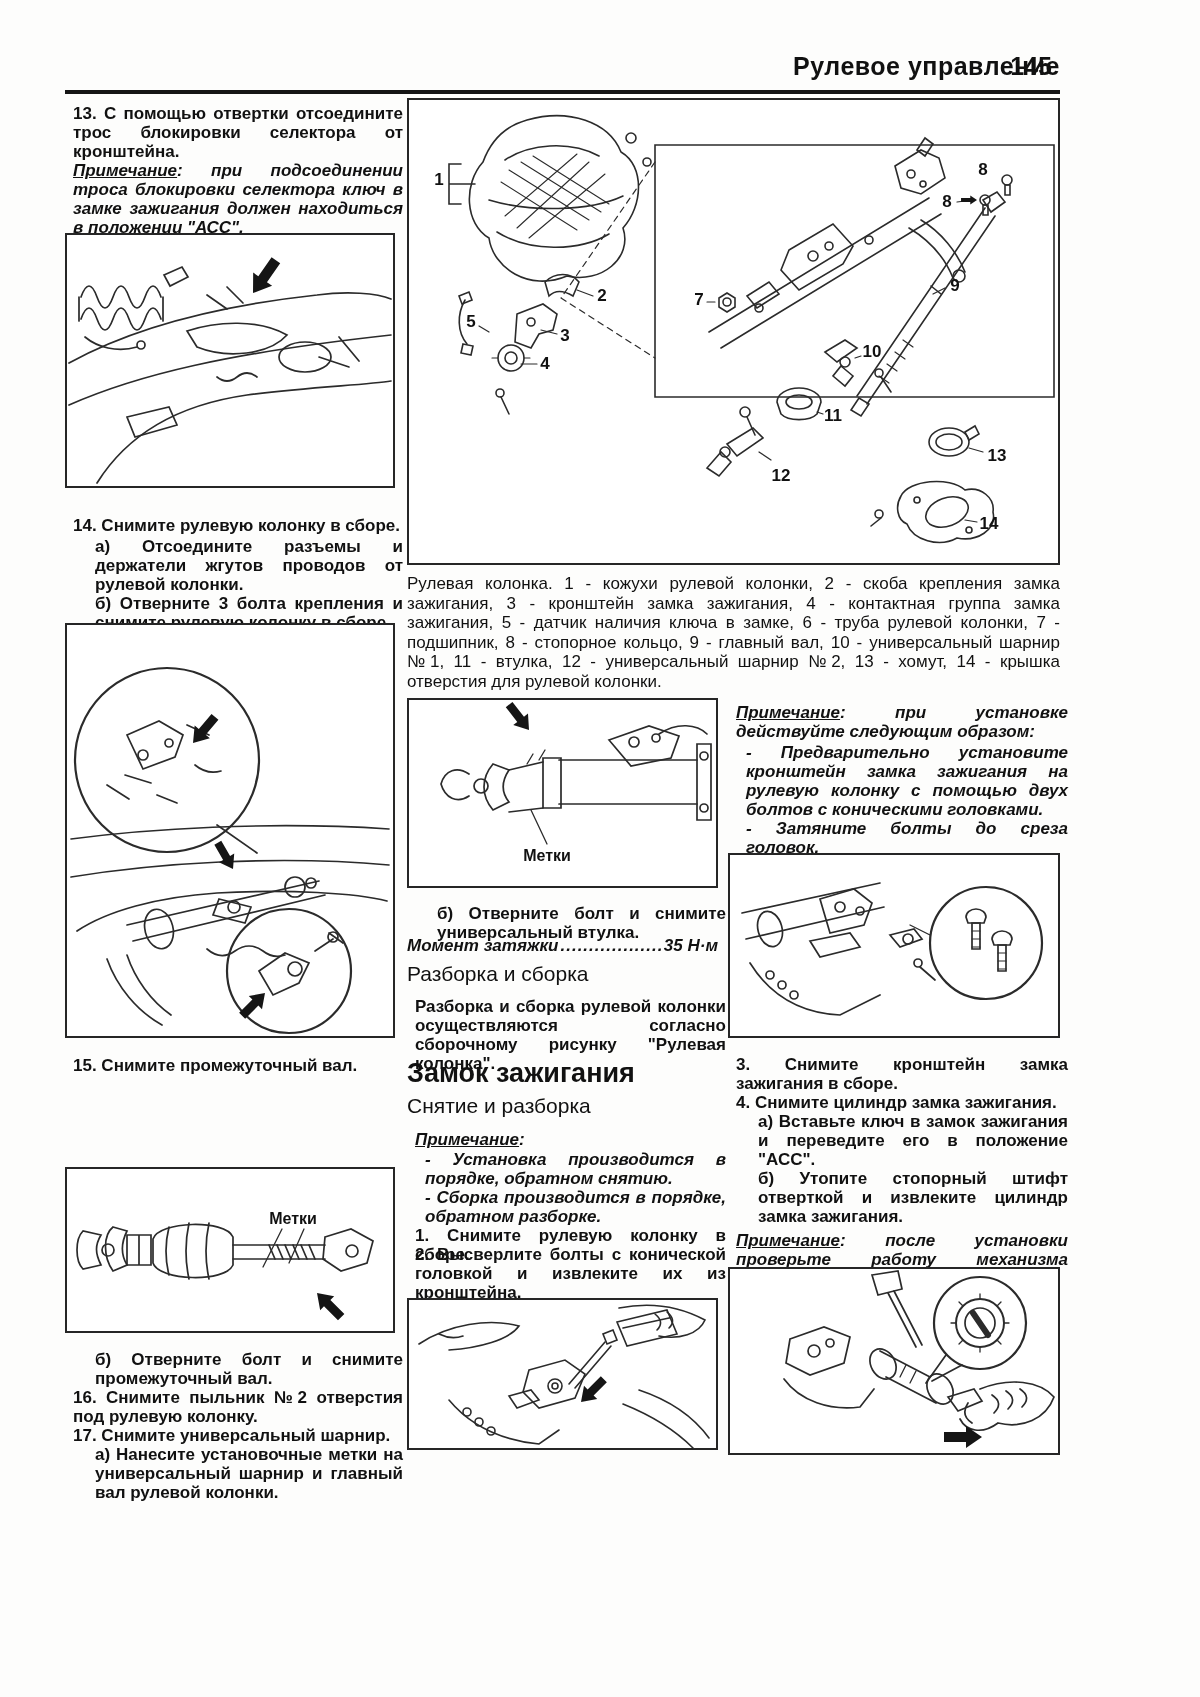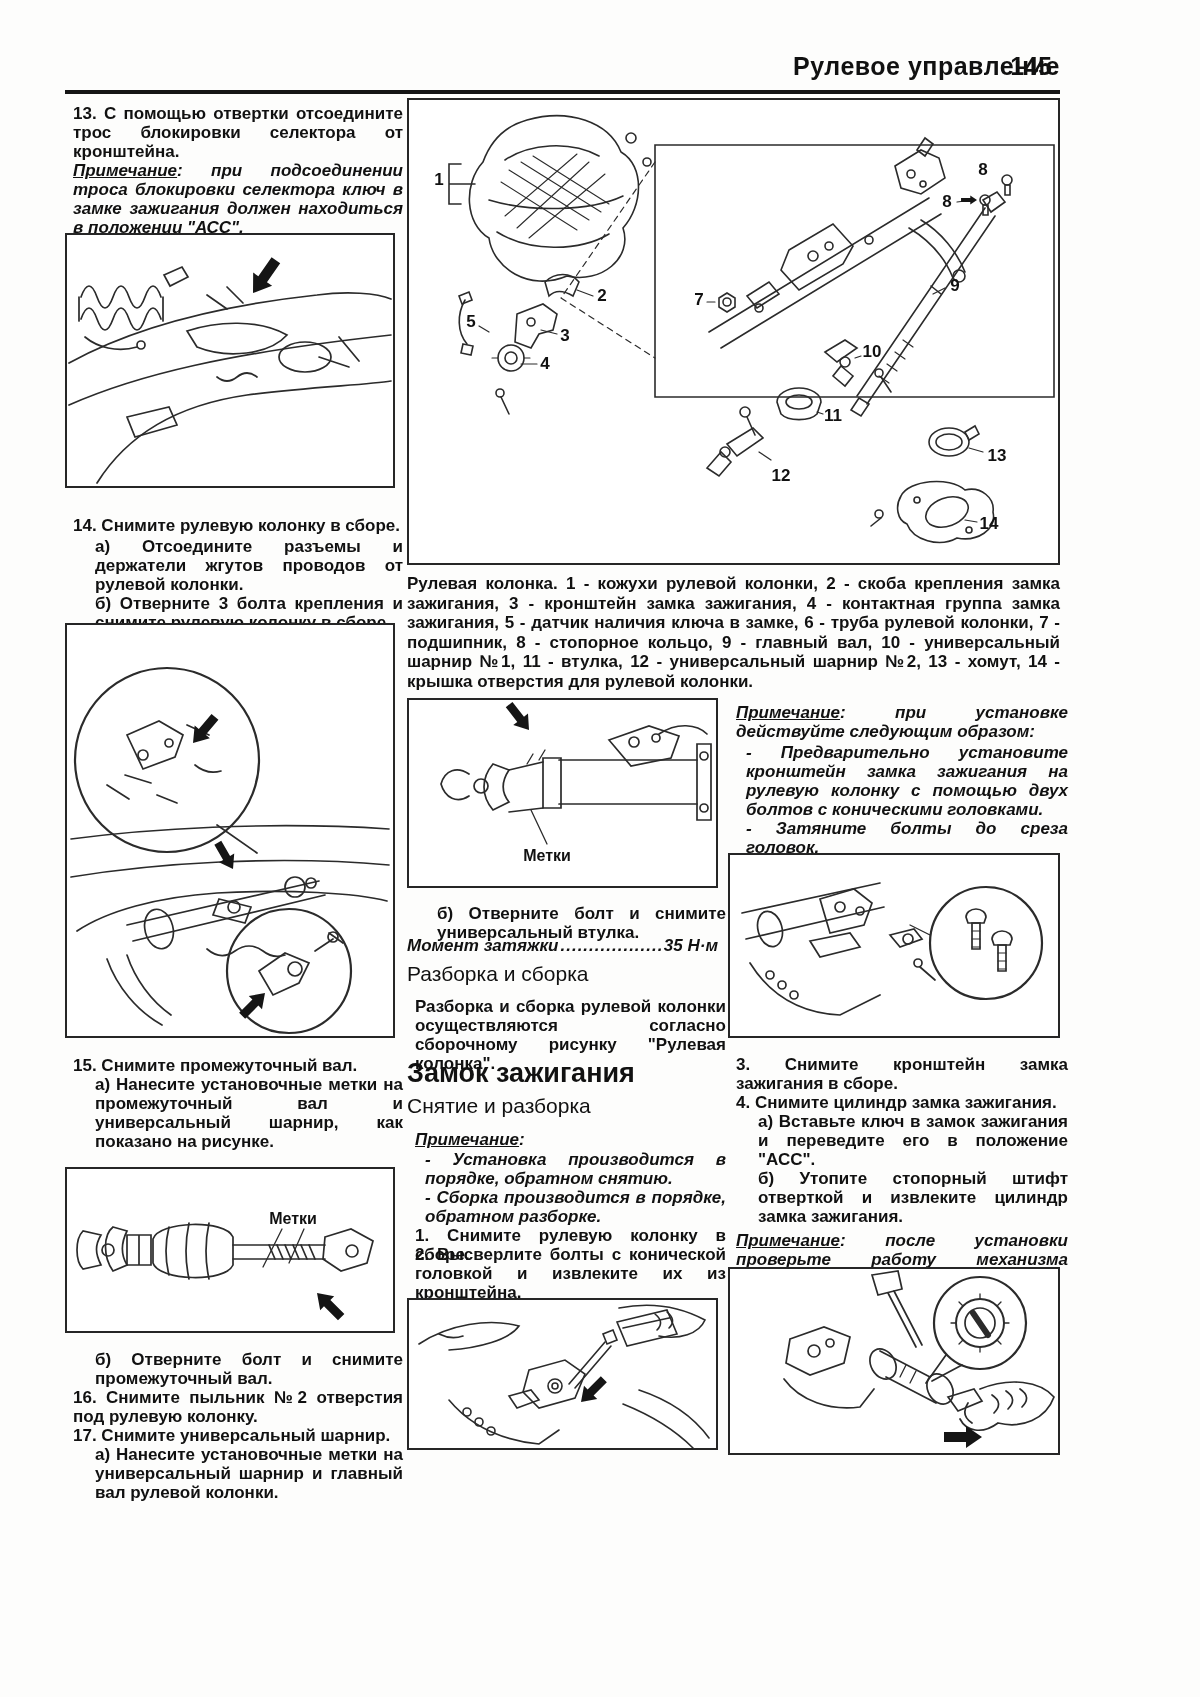--- a/index.html
+++ b/index.html
@@ -19,21 +19,21 @@
   .blk{position:absolute;left:0;width:100%;box-sizing:border-box;}
   .txt{font-size:17px;line-height:19px;font-weight:bold;text-align:justify;margin:8px;}
   .sub{padding-left:22px;}
   .ind{padding-left:10px;}
   .note{font-style:italic;}
   .nl{text-decoration:underline;}
   .torque{display:flex;font-style:italic;font-weight:bold;font-size:17px;line-height:20px;}
   .torque .dots{flex:1;overflow:hidden;white-space:nowrap;letter-spacing:1px;margin:0 2px;}
   .h1{font-size:27px;line-height:30px;font-weight:bold;margin:0;}
   .h2{font-size:21px;line-height:24px;font-weight:normal;margin:0;}
-  .cap{font-size:17px;line-height:19.5px;font-weight:bold;text-align:justify;margin:0;}
+  .cap{font-size:17px;line-height:19.5px;font-weight:normal;text-align:justify;margin:0;}
   
   .fig{position:absolute;left:0;border:2px solid #262626;background:#fff;box-sizing:border-box;overflow:hidden;}
   .fig svg{display:block;}
   .co{position:absolute;transform:translate(-50%,-50%);font-size:17px;font-weight:bold;color:#111;}
   .figlabel{position:absolute;transform:translate(-50%,-50%);font-size:16px;font-weight:bold;color:#111;}
   path,circle,ellipse,rect,polyline,line{vector-effect:non-scaling-stroke;}
 </style>
 </head>
 <body>
 
@@ -111,21 +111,20 @@
         <circle cx="222" cy="346" r="62" stroke-width="2.2"></circle>
         <path d="M192,346 l26,-18 l24,10 l-10,20 l-26,12 Z"></path>
         <circle cx="228" cy="344" r="7"></circle>
         <path d="M248,326 l18,-12 M262,308 l14,10"></path>
           <circle cx="266" cy="312" r="5"></circle>
         <use href="#arrow" fill="#151515" stroke="none" transform="translate(198,368) rotate(-135) scale(0.85)"></use>
       </svg>
     </div>
 
     <p class="blk txt" style="top:952px">15. Снимите промежуточный вал.</p>
-    <p class="blk txt sub" style="top:971px">а) Нанесите установочные метки на промежуточный вал и универсальный шарнир, как показано на рисунке.</p>
 
     <div class="fig" style="top:1071px;width:330px;height:166px">
       <svg width="326" height="162" viewBox="0 0 326 162" fill="none" stroke="#2b2b2b" stroke-width="1.7" stroke-linecap="round">
         <path d="M16,62 C8,70 8,92 16,100 L34,96 C28,84 28,76 34,66 Z"></path>
         <path d="M46,58 l14,4 c-6,12 -6,24 0,34 l-14,6 c-10,-14 -10,-36 0,-44 Z"></path>
         <circle cx="41" cy="81" r="6"></circle>
         <path d="M60,66 h24 v30 h-24 Z M72,66 v30"></path>
         <path d="M86,70 C92,52 158,50 166,68 L166,96 C158,114 92,112 86,94 Z"></path>
         <path d="M102,58 q-6,24 0,48 M122,54 q-6,28 0,56 M142,54 q-6,28 0,56"></path>
         <path d="M166,76 H258 M166,90 H258"></path>

